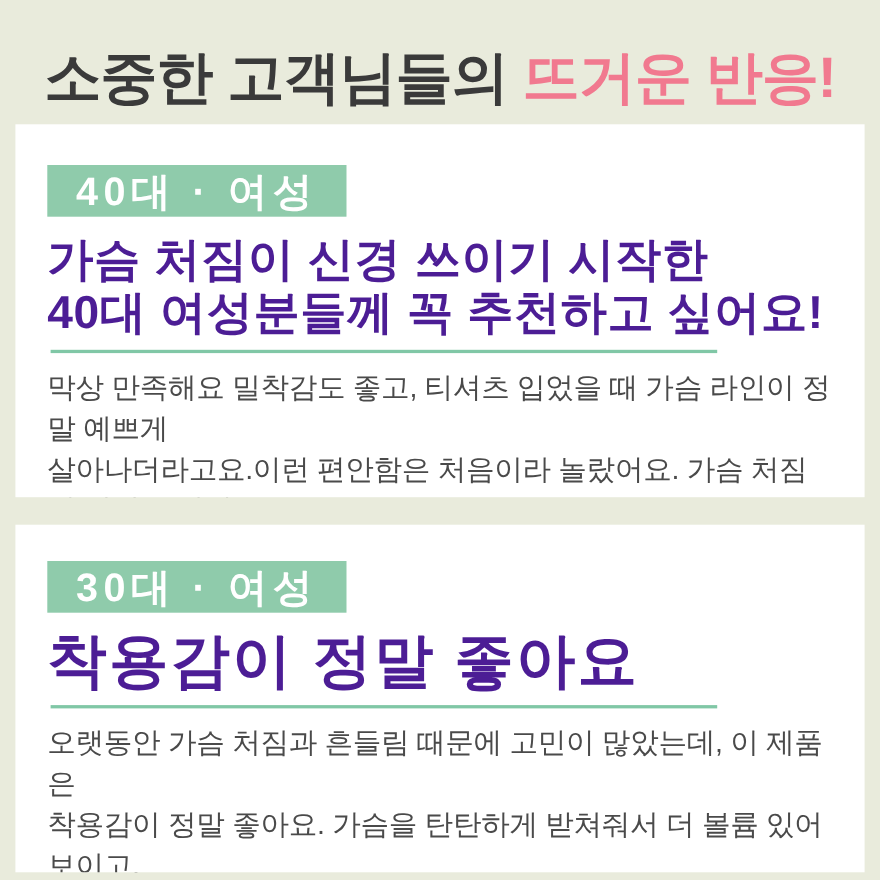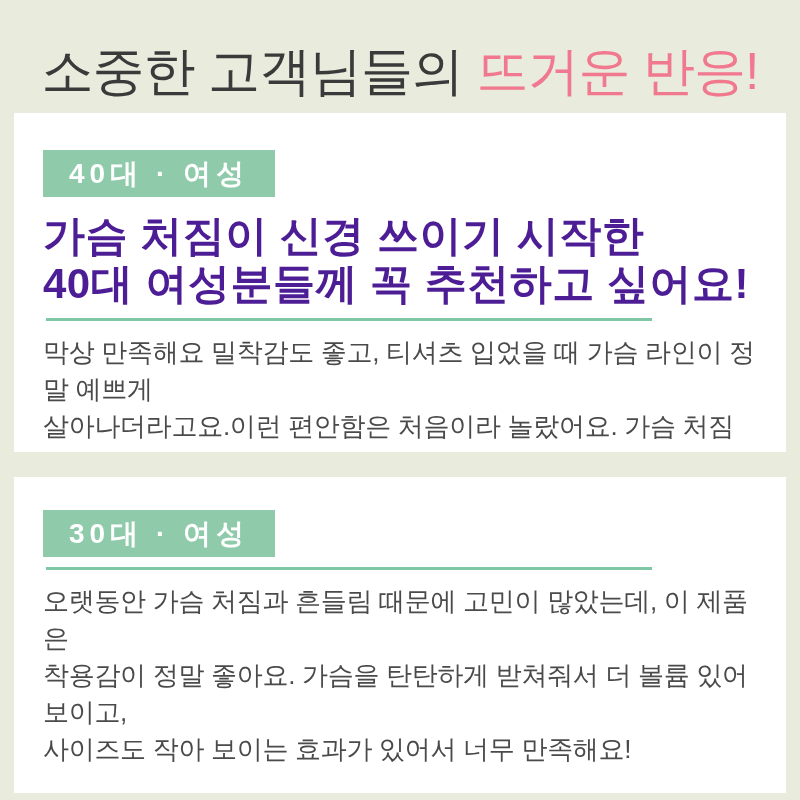--- a/index.html
+++ b/index.html
@@ -18,21 +18,21 @@
   
   .page-header {
     height: 113px;
     display: flex;
     align-items: flex-end;
     justify-content: center;
     padding-bottom: 16px;
   }
   .page-header h1 {
     font-size: 52px;
-    font-weight: 400;
+    font-weight: 700;
     letter-spacing: -1px;
     color: #3A3A3A;
     line-height: 1;
     white-space: nowrap;
   }
   .page-header .accent {
     color: #F1798F;
   }
 
   
@@ -43,21 +43,21 @@
     padding: 37px 30px 0 29px;
     overflow: hidden;
   }
   .card-1 { height: 339px; margin-bottom: 25px; }
   .card-2 { height: 316px; padding-top: 33px; }
 
   .badge {
     display: inline-block;
     background: #8FCBAB;
     color: #FFFFFF;
-    font-size: 28px;
+    font-size: 36px;
     font-weight: 700;
     height: 47px;
     line-height: 47px;
     padding: 0 26px;
     letter-spacing: 5px;
     white-space: nowrap;
   }
 
   .card-heading {
     color: #4c1d95;
@@ -107,17 +107,18 @@
   <h2 class="card-heading">가슴 처짐이 신경 쓰이기 시작한
 40대 여성분들께 꼭 추천하고 싶어요!</h2>
   <div class="divider"></div>
   <p class="card-body">막상 만족해요 밀착감도 좋고, 티셔츠 입었을 때 가슴 라인이 정말 예쁘게
 살아나더라고요.이런 편안함은 처음이라 놀랐어요. 가슴 처짐이 신경 쓰이기
 시작한 40대여성분들께 꼭 추천하고 싶어요!</p>
 </section>
 
 <section class="card card-2">
   <span class="badge">30대 · 여성</span>
+  <h2 class="card-heading">착용감이 정말 좋아요</h2>
   <div class="divider"></div>
   <p class="card-body">오랫동안 가슴 처짐과 흔들림 때문에 고민이 많았는데, 이 제품은
 착용감이 정말 좋아요. 가슴을 탄탄하게 받쳐줘서 더 볼륨 있어 보이고,
 사이즈도 작아 보이는 효과가 있어서 너무 만족해요!</p>
 </section>
 
 </body></html>

